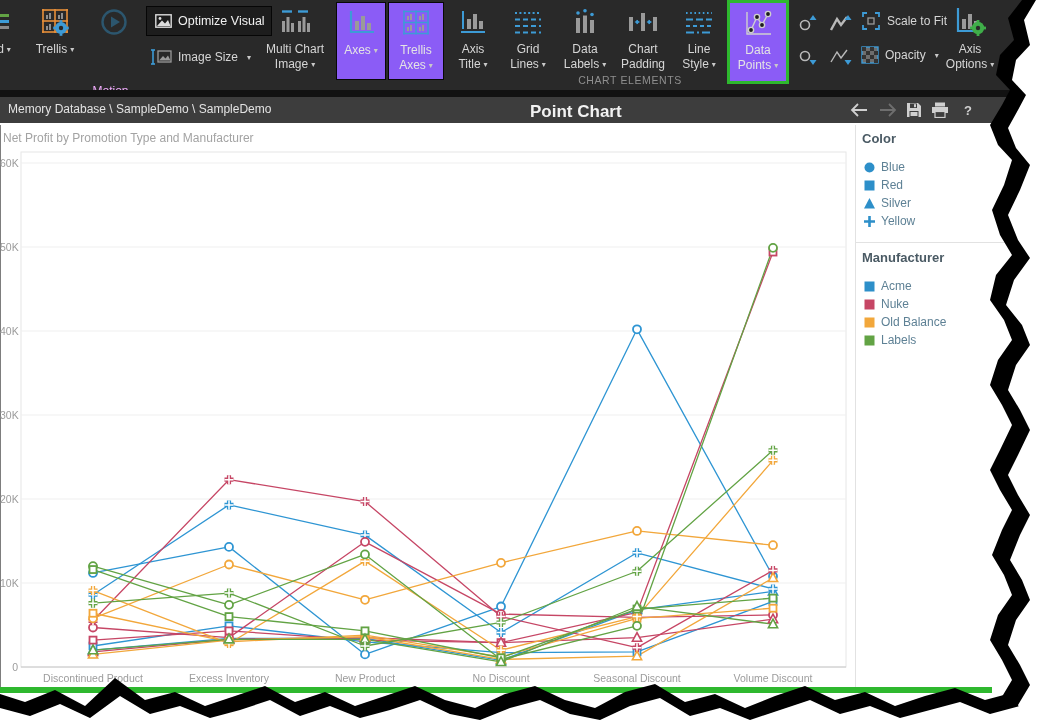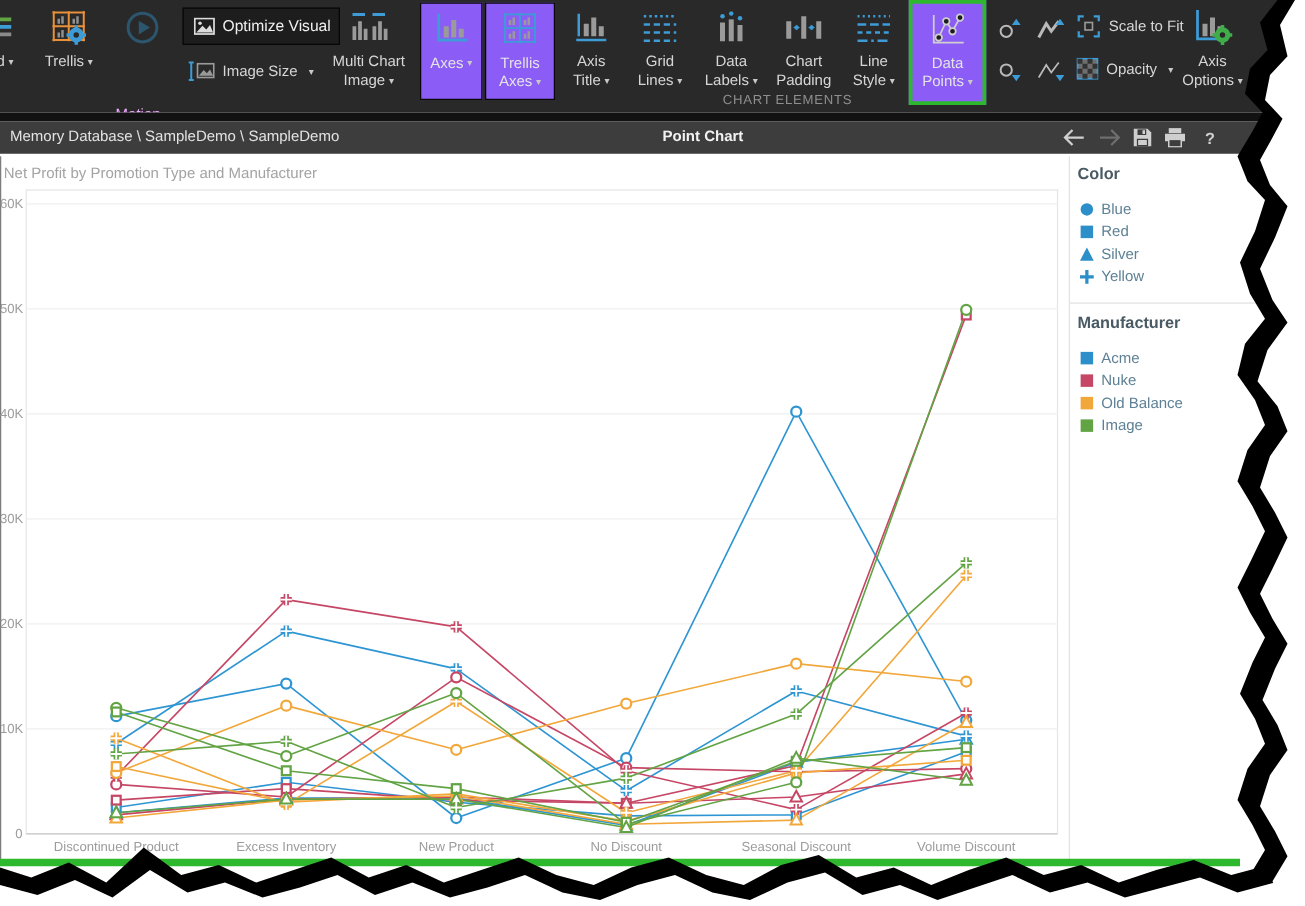--- a/index.html
+++ b/index.html
@@ -24,21 +24,21 @@
   .imgsize{position:absolute;left:146px;top:44px;width:116px;height:26px;display:flex;align-items:center;gap:6px;padding:0 4px;cursor:pointer;}
   .imgsize span{font-size:12px;color:#d6d6d6;}
   .group-label{position:absolute;left:520px;top:74px;width:220px;text-align:center;font-size:10.5px;
                letter-spacing:.6px;color:#8f8f8f;}
   .mini-btn{position:absolute;width:28px;height:26px;display:flex;align-items:center;justify-content:center;cursor:pointer;}
   .inline-item{position:absolute;height:26px;display:flex;align-items:center;gap:6px;cursor:pointer;}
   .inline-item span{font-size:12px;color:#d6d6d6;white-space:nowrap;}
   
   .crumbbar{position:absolute;left:0;top:97px;width:1044px;height:26px;background:#3d3d3d;}
   .crumb{position:absolute;left:8px;top:5px;font-size:12px;color:#e3e3e3;}
-  .viewtitle{position:absolute;left:530px;top:5px;font-size:12px;font-weight:700;color:#f2f2f2;}
+  .viewtitle{position:absolute;left:530px;top:5px;font-size:17px;font-weight:700;color:#f2f2f2;}
   .cb-ic{position:absolute;top:3px;width:22px;height:20px;display:flex;align-items:center;justify-content:center;cursor:pointer;}
   .help-q{font-size:13px;font-weight:700;color:#d0d0d0;}
   
   .leftline{position:absolute;left:0;top:125px;width:1px;height:565px;background:#7d7d7d;}
   .chart-title{position:absolute;left:3px;top:131px;font-size:12px;color:#a3a3a3;}
   #chart-wrap{position:absolute;left:0;top:0;width:1044px;height:725px;pointer-events:none;}
   .ylabel{position:absolute;width:18px;text-align:right;font-size:10.5px;color:#9c9c9c;}
   .xlabel{position:absolute;top:672px;font-size:10.5px;color:#9c9c9c;transform:translateX(-50%);white-space:nowrap;}
   
   .lg-divider-v{position:absolute;left:855px;top:125px;width:1px;height:563px;background:#e2e2e2;}
@@ -639,21 +639,21 @@
           </svg>
         </span>
         <span class="lg-tx">Old Balance</span>
       </div>
       <div class="lg-row">
         <span class="lg-mk">
           <svg width="13" height="13" viewBox="0 0 13 13">
             <rect x="1.5" y="1.5" width="10" height="10" fill="#62a344"></rect>
           </svg>
         </span>
-        <span class="lg-tx">Image</span>
+        <span class="lg-tx">Labels</span>
       </div>
     </div>
 
   <svg style="position:absolute;left:0;top:0;pointer-events:none;" width="1044" height="725" viewBox="0 0 1044 725">
     <rect x="0" y="687" width="992" height="6" fill="#2eb82e"></rect>
     <polygon fill="#000" points="0,694 25,702 55,690 85,706 115,678 145,700 175,692 205,706 235,696 265,686 295,702 325,692 355,706 385,696 415,686 445,700 475,708 505,694 535,686 565,700 595,708 625,692 655,684 685,702 715,694 745,708 775,696 805,686 835,700 865,692 895,706 925,696 955,688 985,700 1015,692 1044,700 1044,725 0,725"></polygon>
     <polygon fill="#000" points="1022,0 1008,18 1014,40 1000,55 996,75 1010,90 1002,105 990,125 998,145 1012,160 1004,185 992,210 1000,235 1012,255 996,275 990,300 1004,320 1012,340 998,360 990,385 1002,405 1012,425 1000,450 990,470 1000,490 1012,510 1002,530 992,555 1004,575 1012,595 998,615 990,640 1002,660 1012,680 1000,700 1008,725 1044,725 1044,0"></polygon>
     <polygon fill="#fff" points="0,708 30,716 60,704 90,718 120,696 150,714 180,706 210,718 240,710 270,700 300,716 330,706 360,718 390,710 420,700 450,714 480,720 510,708 540,700 570,714 600,720 630,706 660,698 690,716 720,708 750,720 780,710 810,700 840,714 870,706 900,718 930,710 960,702 990,714 1020,706 1044,714 1044,725 0,725"></polygon>
     <polygon fill="#fff" points="1036,0 1024,20 1030,45 1016,60 1012,80 1026,95 1018,110 1008,128 1016,148 1030,165 1020,190 1008,215 1018,240 1030,258 1014,280 1006,305 1022,325 1030,345 1016,365 1008,390 1020,410 1030,430 1018,455 1008,475 1018,495 1030,515 1020,535 1010,560 1022,580 1030,600 1016,620 1008,645 1020,665 1030,685 1018,705 1026,725 1044,725 1044,0"></polygon>
   </svg>

